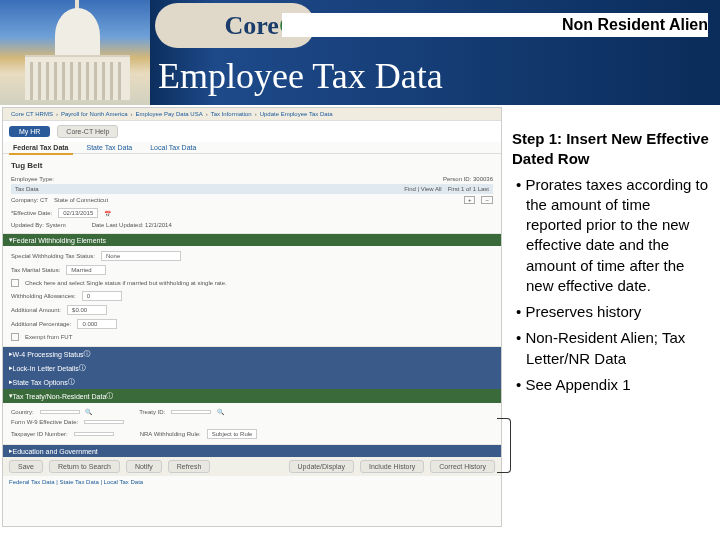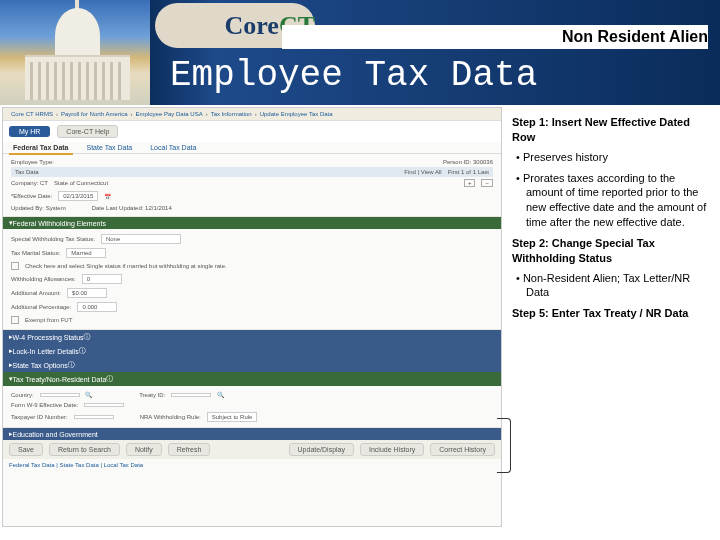--- a/index.html
+++ b/index.html
@@ -6,39 +6,39 @@
 body{width:720px;height:540px;font-family:Arial,sans-serif;background:#fff;overflow:hidden}
 .head{height:105px;background:linear-gradient(to right,#0a2c5a 0%,#0a2c5a 20%,#1e4a8a 30%,#0a2c5a 100%);position:relative;color:#fff}
 .pic{position:absolute;left:0;top:0;width:150px;height:105px;background:linear-gradient(to bottom,#3a6fb8 0%,#6fa0d8 35%,#d4b87a 55%,#e8dcc0 70%,#d0d0c0 100%)}
 .dome{position:absolute;left:55px;top:8px;width:45px;height:55px;background:#f0ede5;border-radius:50% 50% 8px 8px}
 .spire{position:absolute;left:75px;top:-2px;width:4px;height:12px;background:#e8e0d0}
 .bldg{position:absolute;left:25px;top:55px;width:105px;height:45px;background:#ede8dc;border-top:2px solid #d8d0c0}
 .cols{position:absolute;left:5px;top:5px;right:5px;bottom:0;background:repeating-linear-gradient(to right,#c8c0b0 0,#c8c0b0 3px,#ede8dc 3px,#ede8dc 8px)}
 .logo{position:absolute;left:155px;top:3px;width:160px;height:45px;background:#e0d8c8;border-radius:25px;display:flex;align-items:center;justify-content:flex-end}
 .logotxt{font-size:26px;font-weight:bold;color:#1a3d6b;font-family:Georgia,serif}
 .logoc{color:#1a3d6b}.logoct{color:#2a7a3a}
-.nra{position:absolute;right:12px;top:25px;font-size:16px;font-weight:bold;color:#000;background:#fff;padding:3px 0 3px 280px}
-.title{position:absolute;left:170px;top:55px;font-family:Liberation Mono, monospace;font-size:36px;color:#fff}
+.nra{position:absolute;right:12px;top:13px;font-size:16px;font-weight:bold;color:#000;background:#fff;padding:3px 0 3px 280px}
+.title{position:absolute;left:158px;top:55px;font-family:Liberation Serif, serif;font-size:36px;color:#fff}
 .main{display:flex;height:435px}
 .shot{width:500px;height:420px;margin:2px;border:1px solid #ccc;background:#fafaf8;position:relative;font-size:7px;color:#555}
 .crumb{background:#f0ece0;padding:3px 5px;font-size:6px;color:#666;border-bottom:1px solid #ddd}
 .crumb span{color:#1a5a9a;margin:0 3px}
 .btns{padding:4px 6px;background:#fff}
 .btn1{display:inline-block;background:#2a5a9a;color:#fff;padding:2px 10px;border-radius:3px;font-size:7px;margin-right:5px}
 .btn2{display:inline-block;background:#e8e8e0;color:#555;padding:2px 8px;border-radius:3px;font-size:7px;border:1px solid #ccc}
 .tabs{padding:2px 6px;font-size:7px;color:#1a5a9a;border-bottom:1px solid #ddd}
 .tabs span{margin-right:8px;padding:2px 4px}
 .tabs .act{border-bottom:2px solid #e0a030;color:#333;font-weight:bold}
 .sec{padding:3px 8px;border-bottom:1px solid #e8e8e0}
 .name{font-weight:bold;color:#333;font-size:8px;padding:4px 0}
 .row{padding:2px 0;font-size:6px;color:#555;display:flex;gap:6px;align-items:center}
 .inp{display:inline-block;background:#fff;border:1px solid #ccc;padding:1px 4px;font-size:6px;min-width:40px}
 .bar{background:#3a6a3a;color:#fff;padding:2px 6px;font-size:7px;display:flex;align-items:center}
 .bar.blue{background:#3a5a8a}
-.side{width:216px;padding:4px 10px 6px 8px;font-size:11px;line-height:1.35;color:#000}
+.side{width:216px;padding:18px 10px 6px 8px;font-size:15px;line-height:1.35;color:#000}
 .step{font-weight:bold;margin:6px 0 5px}
 .bul{margin-left:14px;margin-bottom:6px}
 .bul::before{content:"• ";margin-left:-10px}
 .brace{position:absolute;right:-10px;top:310px;width:14px;height:55px;border-right:1px solid #333;border-top:1px solid #333;border-bottom:1px solid #333;border-radius:0 4px 4px 0}
 </style>
 </head>
 <body>
 
 <div class="head">
  <div class="pic">
@@ -63,20 +63,21 @@
   <div class="btns">
    <span class="btn1">My HR</span>
    <span class="btn2">Core-CT Help</span>
   </div>
   <div class="tabs">
    <span class="act">Federal Tax Data</span>
    <span>State Tax Data</span>
    <span>Local Tax Data</span>
   </div>
   <div class="sec">
+   <div class="name">Tug Belt</div>
    <div class="row">
           <span>Employee Type:</span>
           <span style="margin-left:auto">Person ID: 300036</span>
         </div>
    <div class="row" style="background:#e0e8f0;padding:2px 4px">
           <span>Tax Data</span>
           <span style="margin-left:auto">Find | View All</span>
           <span>First 1 of 1 Last</span>
         </div>
    <div class="row">
@@ -152,19 +153,18 @@
    <span class="btn2" style="margin-left:auto">Update/Display</span>
    <span class="btn2">Include History</span>
    <span class="btn2">Correct History</span>
   </div>
   <div class="row" style="padding:3px 6px;color:#1a5a9a">Federal Tax Data | State Tax Data | Local Tax Data</div>
   <div class="brace"></div>
  </div>
 
  <div class="side">
   <div class="step">Step 1: Insert New Effective Dated Row</div>
+  <div class="bul">Prorates taxes according to the amount of time reported prior to the new effective date and the amount of time after the new effective date.</div>
   <div class="bul">Preserves history</div>
-  <div class="bul">Prorates taxes according to the amount of time reported prior to the new effective date and the amount of time after the new effective date.</div>
-  <div class="step">Step 2: Change Special Tax Withholding Status</div>
   <div class="bul">Non-Resident Alien; Tax Letter/NR Data</div>
-  <div class="step">Step 5: Enter Tax Treaty / NR Data</div>
+  <div class="bul">See Appendix 1</div>
  </div>
 </div>
 
 </body></html>

